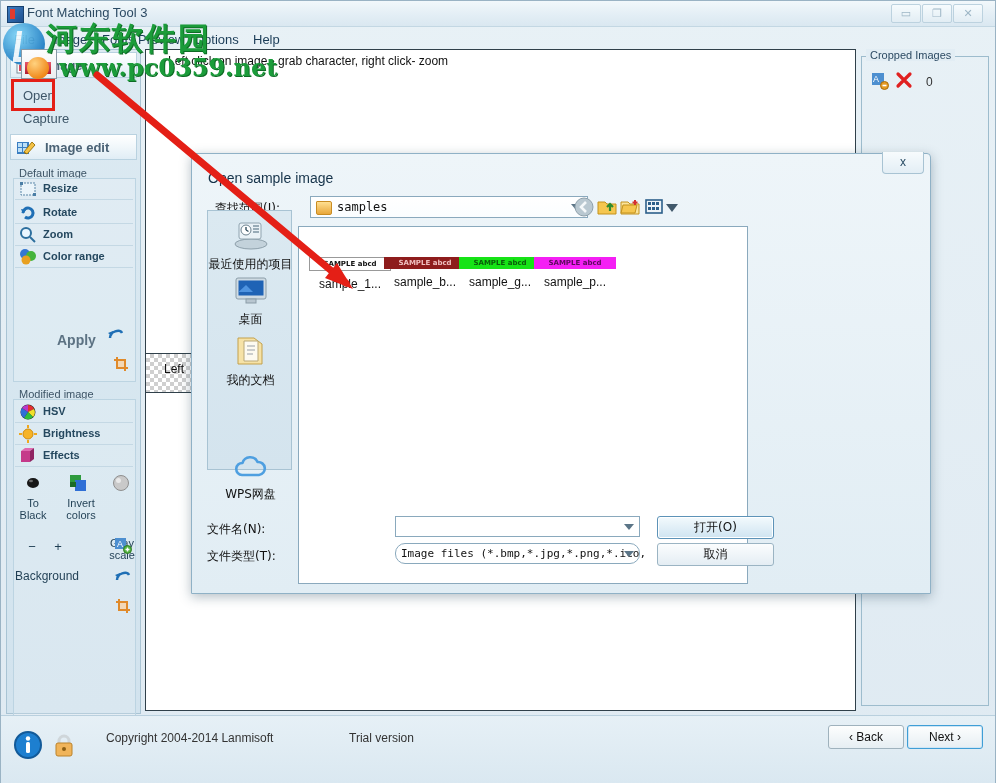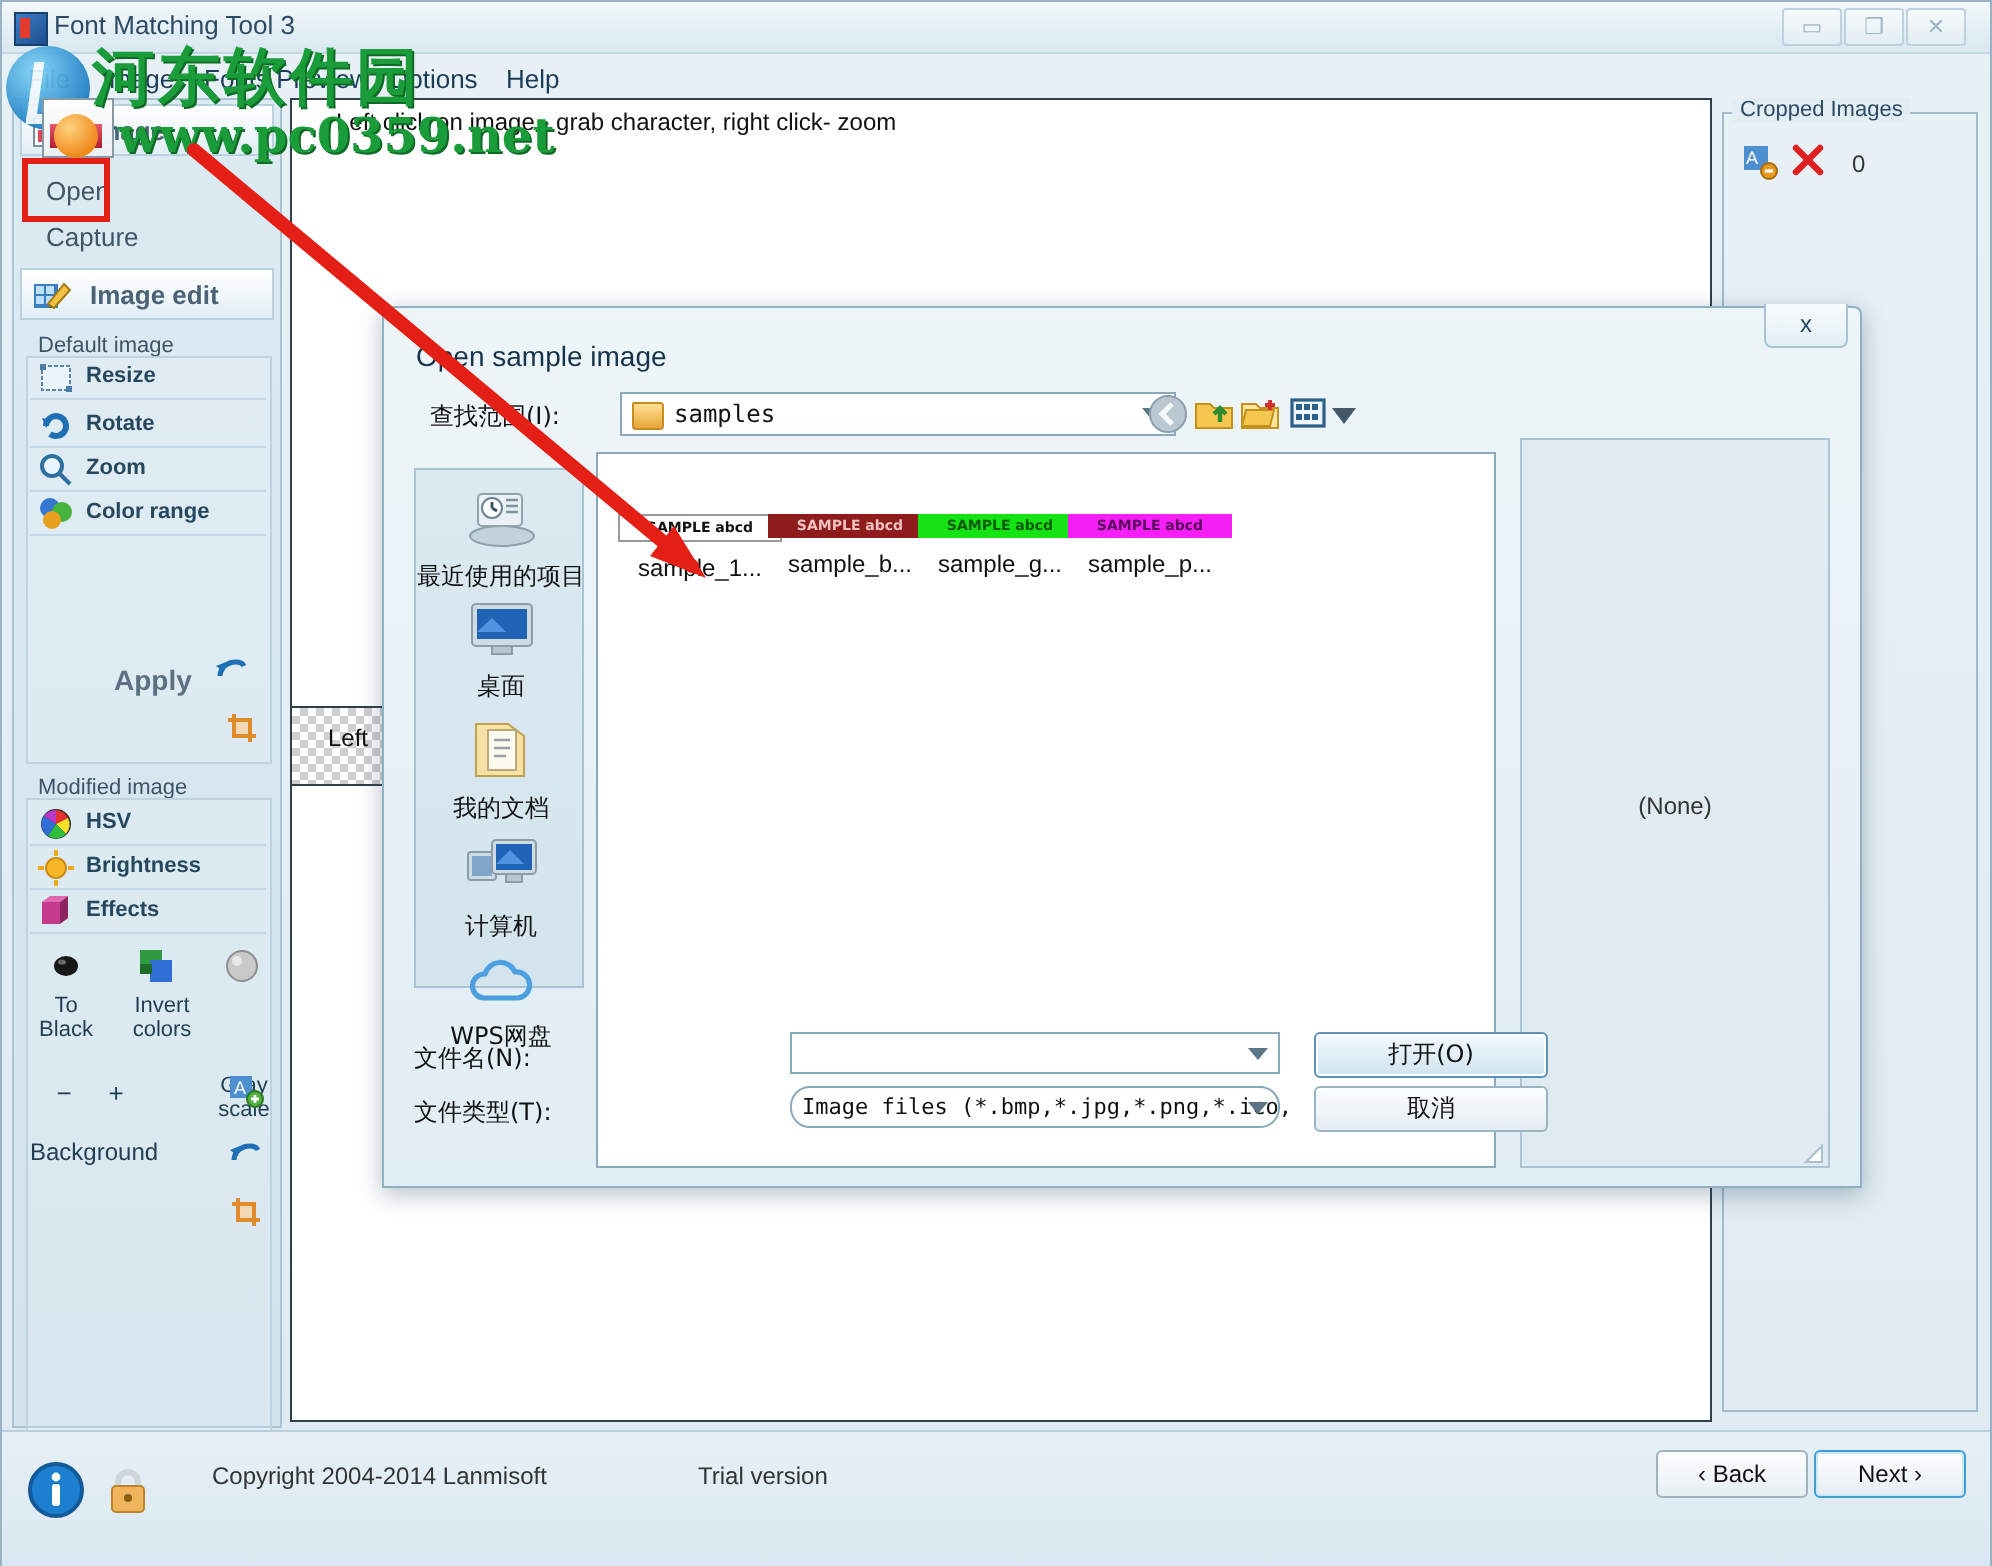--- a/index.html
+++ b/index.html
@@ -112,21 +112,21 @@
      font-family:"DejaVu Sans",sans-serif;}
   #path-combo{position:absolute;left:118px;top:42px;width:278px;height:22px;
     background:linear-gradient(180deg,#ffffff,#fafdff);border:1px solid #8aa9bd;box-sizing:border-box;padding-left:40px;}
   #path-folder{position:absolute;left:5px;top:4px;width:14px;height:12px;
     background:linear-gradient(180deg,#ffdf91,#e8a73b);border:1px solid #c98c22;border-radius:1px 2px 2px 2px;}
   #path-text{position:absolute;left:26px;top:3px;font-size:12px;color:#111;
     font-family:"DejaVu Sans Mono",monospace;}
   #path-arrow{position:absolute;right:6px;top:7px;width:0;height:0;
     border-left:5px solid transparent;border-right:5px solid transparent;border-top:6px solid #5b7587;}
   .dtool{position:absolute;top:43px;width:20px;height:20px;}
-  #places{position:absolute;left:15px;top:80px;width:85px;height:260px;
+  #places{position:absolute;left:15px;top:56px;width:85px;height:260px;
     background:linear-gradient(180deg,#dbe9f1,#d4e4ee);border:1px solid #a8c3d3;box-sizing:border-box;}
   .place{position:absolute;left:0;width:85px;text-align:center;}
   .place .plbl{font-size:12px;color:#111;font-family:"DejaVu Sans",sans-serif;}
   .place .pico{margin:0 auto 2px auto;}
   #filelist{position:absolute;left:106px;top:72px;width:450px;height:358px;
     background:#fff;border:1px solid #8aa9bd;box-sizing:border-box;}
   .fitem{position:absolute;top:30px;width:82px;text-align:center;}
   .fthumb{height:12px;margin:0 auto 6px auto;font-size:7px;line-height:12px;font-weight:bold;
     white-space:nowrap;overflow:hidden;font-family:"DejaVu Sans",sans-serif;}
   .fname{font-size:12px;color:#111;white-space:nowrap;}
@@ -497,33 +497,20 @@
       <div class="place" style="top:124px;">
         <span class="pico" style="display:block;">
           <svg width="34" height="32" viewBox="0 0 34 32">
               <path d="M4 3 h16 l8 6 v20 h-24 z" fill="#f6e2a6" stroke="#c3a04a"></path>
               <path d="M10 6 h14 v20 h-14 z" fill="#fdfaf0" stroke="#b9a878"></path>
               <path d="M13 11 h8 M13 15 h8 M13 19 h6" stroke="#9aa0a8" stroke-width="1.2"></path>
             </svg>
         </span>
         <span class="plbl">我的文档</span>
       </div>
-      <div class="place" style="top:183px;">
-        <span class="pico" style="display:block;">
-          <svg width="38" height="32" viewBox="0 0 38 32">
-              <rect x="2" y="8" width="14" height="14" rx="1.5" fill="#cfdbe3" stroke="#8b9da8"></rect>
-              <rect x="4" y="10" width="10" height="10" fill="#7fa6c9"></rect>
-              <rect x="14" y="2" width="22" height="17" rx="2" fill="#cfdbe3" stroke="#8b9da8"></rect>
-              <rect x="16" y="4" width="18" height="13" fill="#1f63b5"></rect>
-              <path d="M16 14 L23 7 L30 14 Z" fill="#4f94e0"></path>
-              <rect x="21" y="19" width="8" height="4" fill="#b8c6d0" stroke="#8b9da8"></rect>
-            </svg>
-        </span>
-        <span class="plbl">计算机</span>
-      </div>
       <div class="place" style="top:242px;">
         <span class="pico" style="display:block;">
           <svg width="40" height="28" viewBox="0 0 40 28">
               <path d="M11 22 a6 6 0 0 1 0.5 -12 a8 8 0 0 1 15 -1 a6 6 0 0 1 1.5 13 z" fill="none" stroke="#4e9fe0" stroke-width="2.6" stroke-linejoin="round"></path>
             </svg>
         </span>
         <span class="plbl">WPS网盘</span>
       </div>
     </div>
 
@@ -539,28 +526,20 @@
       <div class="fitem" style="left:160px;">
         <div class="fthumb" id="th2" style="background: rgb(22, 227, 22); color: rgb(10, 90, 10);">SAMPLE abcd</div>
         <div class="fname">sample_g...</div>
       </div>
       <div class="fitem" style="left:235px;">
         <div class="fthumb" id="th3" style="background: rgb(244, 31, 244); color: rgb(90, 10, 90);">SAMPLE abcd</div>
         <div class="fname">sample_p...</div>
       </div>
     </div>
 
-    <div id="preview">
-      <div id="preview-none">(None)</div>
-      <div id="preview-grip">
-        <svg width="10" height="10" viewBox="0 0 10 10">
-            <path d="M9 1 L9 9 L1 9 Z" fill="#fff" stroke="#a9c0cd"></path>
-          </svg>
-      </div>
-    </div>
 
     <div class="dlbl" style="left:15px;top:367px;">文件名(N):</div>
     <div class="dfield" style="left:203px;top:362px;width:245px;">
       <span class="dval"></span>
       <span class="darr"></span>
     </div>
 
     <div class="dlbl" style="left:15px;top:394px;">文件类型(T):</div>
     <div class="dfield" style="left:203px;top:389px;width:245px;border-radius:10px;">
       <span class="dval">Image files (*.bmp,*.jpg,*.png,*.ico,</span>

